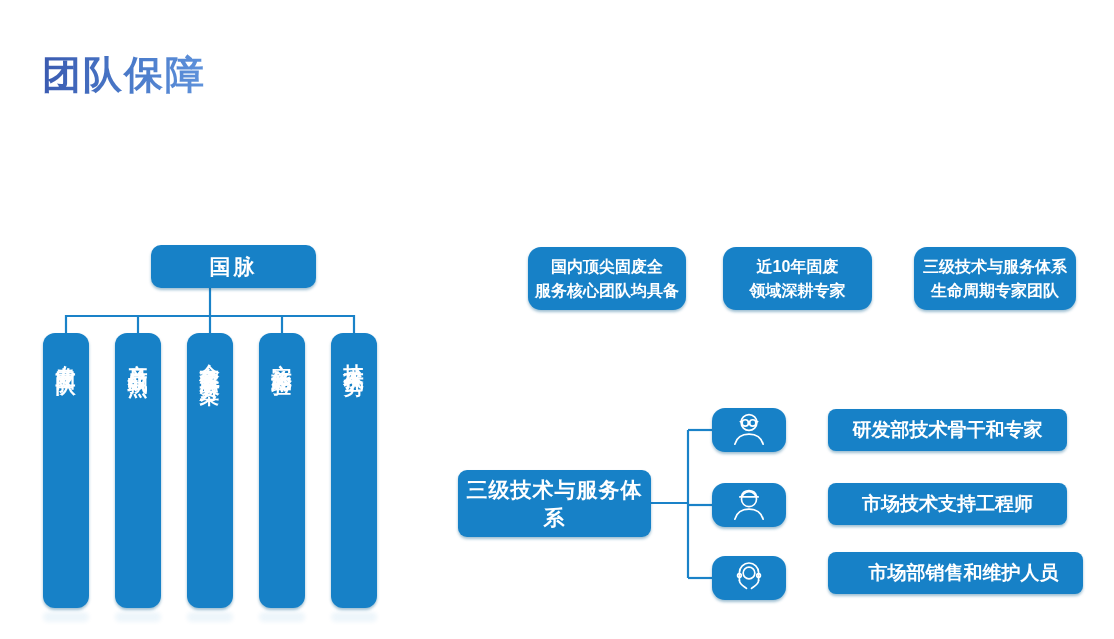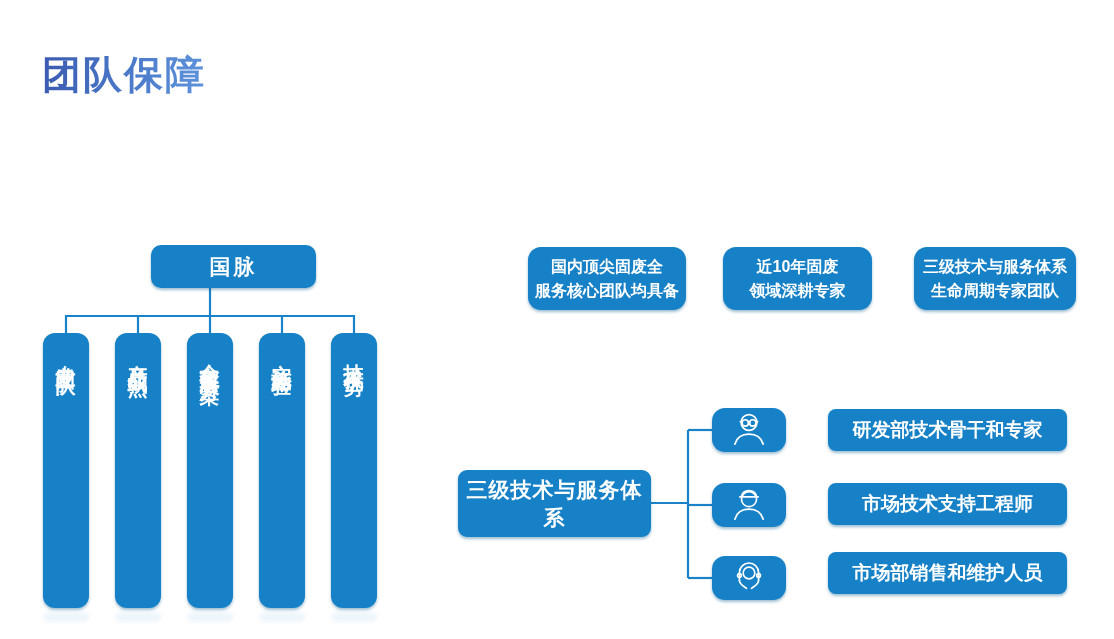--- a/index.html
+++ b/index.html
@@ -49,21 +49,21 @@
   .card{top:247px;height:63px;border-radius:13px;font-size:16px;line-height:24px;margin-left:36px;}
   .card-1{left:492px;width:158px;}
   .card-2{left:687px;width:149px;}
   .card-3{left:878px;width:162px;}
   
   .service-box{left:458px;top:470px;width:193px;height:67px;border-radius:9px;
     font-size:21px;letter-spacing:1px;}
   .tier-icon-box{left:712px;width:74px;height:44px;border-radius:13px;}
   .tier-icon-1{top:408px;} .tier-icon-2{top:483px;} .tier-icon-3{top:556px;}
   .tier-label{left:828px;width:239px;height:42px;border-radius:8px;font-size:19px;}
-  .tier-label-1{top:409px;} .tier-label-2{top:483px;} .tier-label-3{top:552px;}
+  .tier-label-1{top:409px;} .tier-label-2{top:483px;} .tier-label-3{top:552px;padding-left:16px;}
   
   .connectors{position:absolute;left:0;top:0;width:1114px;height:639px;pointer-events:none;}
   .connectors path{fill:none;stroke:#1a82c8;stroke-width:2.2px;}
   .avatar{display:block;}
   .avatar path,.avatar circle,.avatar line{
     fill:none;stroke:#ffffff;stroke-width:2px;stroke-linecap:round;stroke-linejoin:round;
   }
 </style>
 </head>
 <body>

